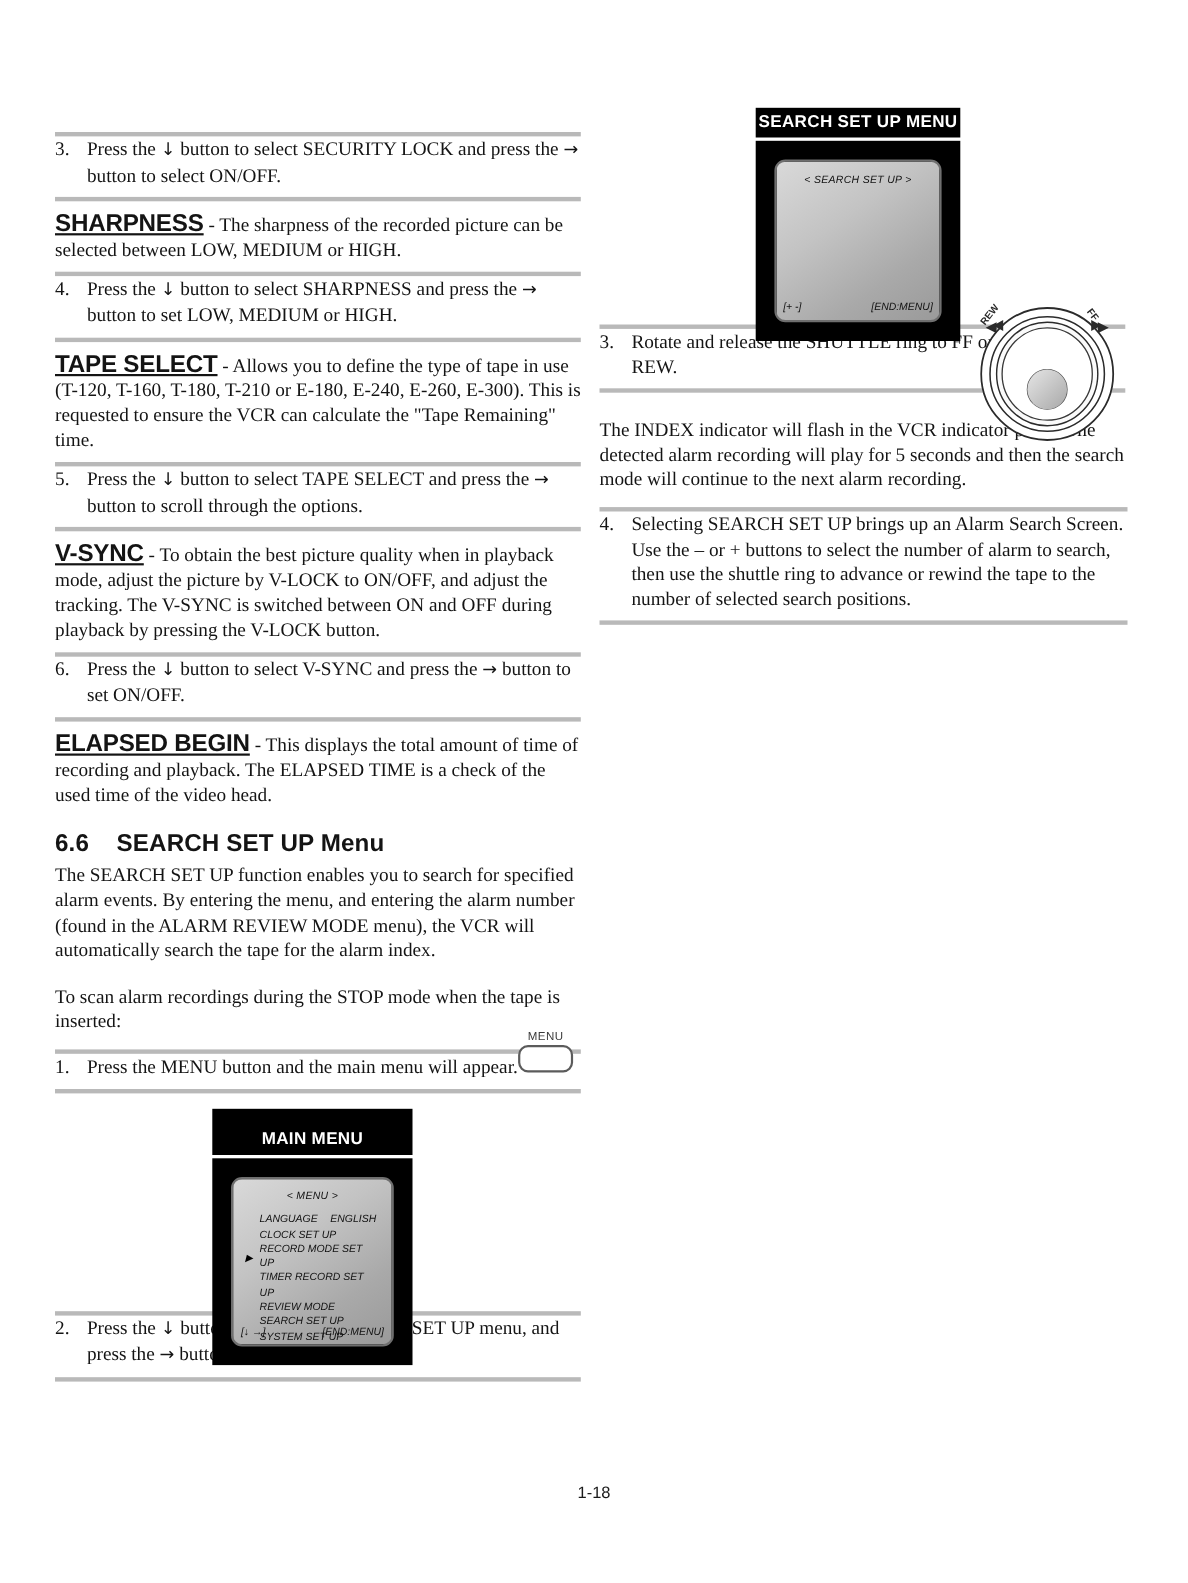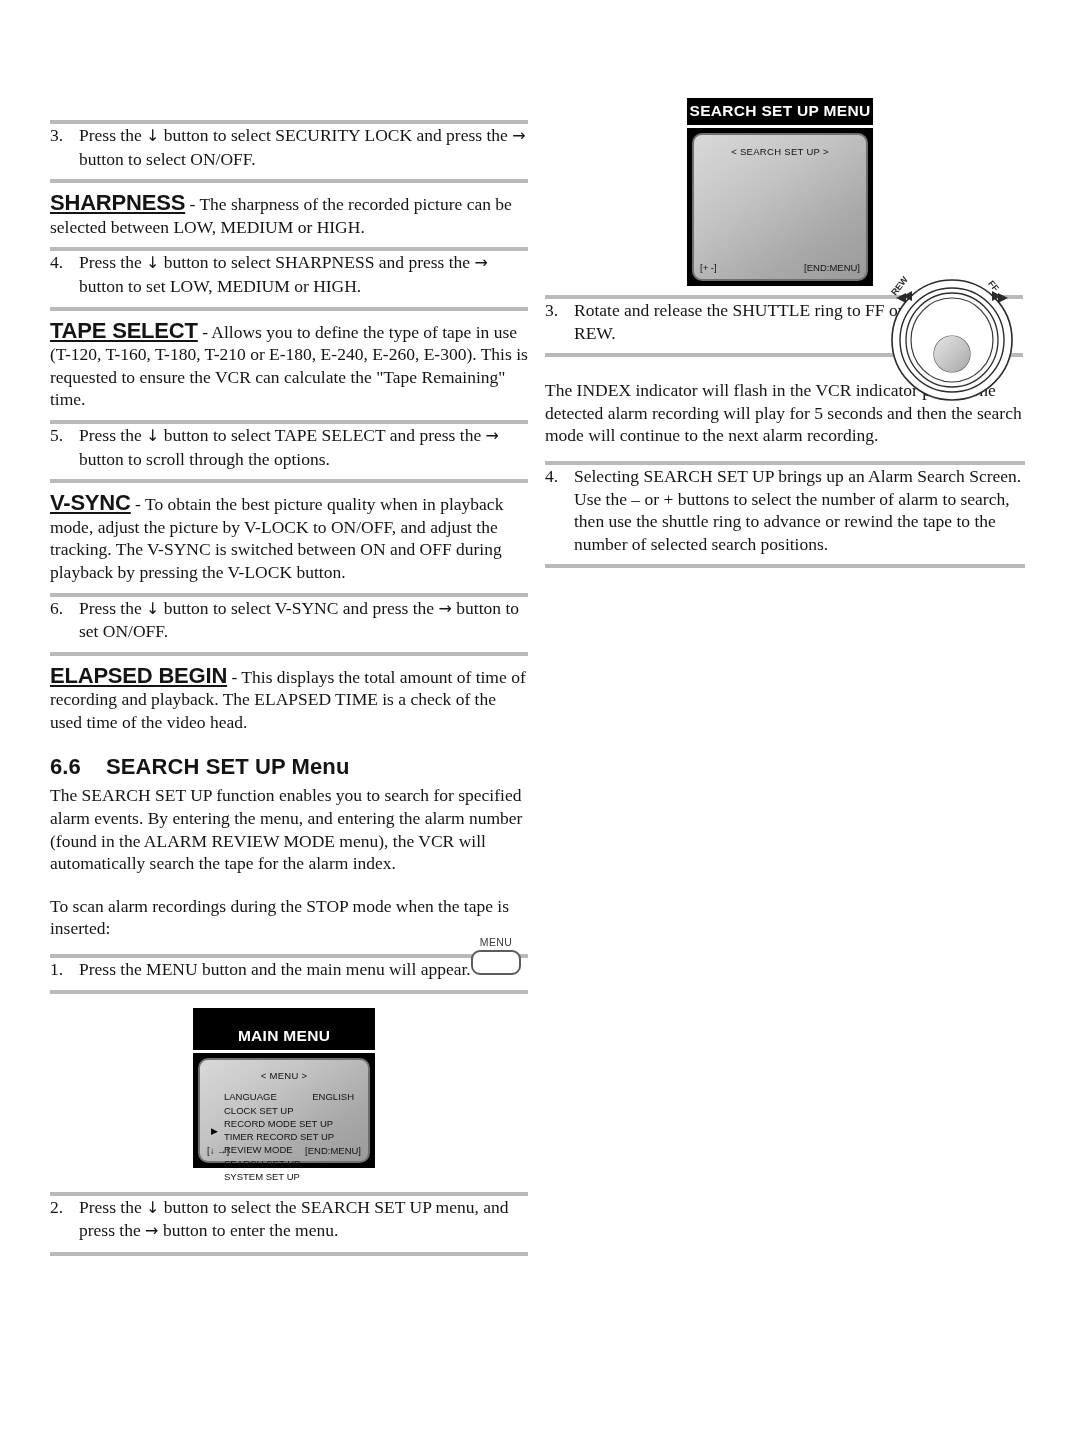--- a/index.html
+++ b/index.html
@@ -78,22 +78,23 @@
   .osd{position:absolute;}
   .osd-title{
     background:#000000;color:#ffffff;
     font-family:"Liberation Sans", sans-serif;
     font-weight:bold;
     text-align:center;
     letter-spacing:0.3px;
   }
   .osd-frame{
     background:#000000;
-    padding:5px;
+    padding:17px;
     box-sizing:border-box;
+    font-style:italic;
   }
   .osd-screen{
     background:linear-gradient(145deg,#d9d9d9 0%,#c3c3c3 38%,#a9a9a9 72%,#9a9a9a 100%);
     border:2px solid #6f6f6f;
     border-radius:10px;
     box-sizing:border-box;
     position:relative;
     font-family:"Liberation Sans", sans-serif;
     color:#111;
   }
@@ -108,21 +109,21 @@
   #osd-search .osd-screen{height:148px;font-size:9.5px;line-height:13px;padding:10px 0 0 0;}
   #osd-search .osd-hdr{margin-bottom:11px;font-size:9.5px;}
   #osd-search .osd-body{padding-left:21px;}
   #osd-search .gap{height:11px;}
   #osd-search .osd-foot{bottom:5px;padding:0 6px;font-size:9.5px;}
 
   
   #osd-main{left:193px;top:1008px;width:182px;}
   #osd-main .osd-title{font-size:15.5px;padding:19px 0 5px 0;}
   #osd-main .osd-frame{margin-top:3px;}
-  #osd-main .osd-screen{height:105px;font-size:9.5px;line-height:13.3px;padding:9px 0 0 0;}
+  #osd-main .osd-screen{height:154px;font-size:9.5px;line-height:13.3px;padding:9px 0 0 0;}
   #osd-main .osd-hdr{margin-bottom:8px;font-size:9.5px;}
   #osd-main .osd-body{padding-left:24px;position:relative;}
   #osd-main .cursor{
     position:absolute;left:11px;top:65px;font-size:9px;line-height:13.3px;color:#000;
   }
   #osd-main .row{display:flex;justify-content:space-between;padding-right:14px;}
   #osd-main .osd-foot{bottom:4px;padding:0 7px;font-size:9.5px;}
 
   
   .shuttle{position:absolute;left:882px;top:272px;width:140px;height:134px;}
@@ -309,14 +310,15 @@
       <polygon points="14,26 24,21 24,31" fill="#2b2b2b"></polygon>
       <polygon points="21,24 30,19 30,29" fill="#2b2b2b"></polygon>
 
       <polygon points="126,26 116,21 116,31" fill="#2b2b2b"></polygon>
       <polygon points="119,24 110,19 110,29" fill="#2b2b2b"></polygon>
     </svg>
     <span class="lbl lbl-rew">REW</span>
     <span class="lbl lbl-ff">FF</span>
   </div>
 
+  <div class="pageno">1-18</div>
 
 </div>
 
 </body></html>

